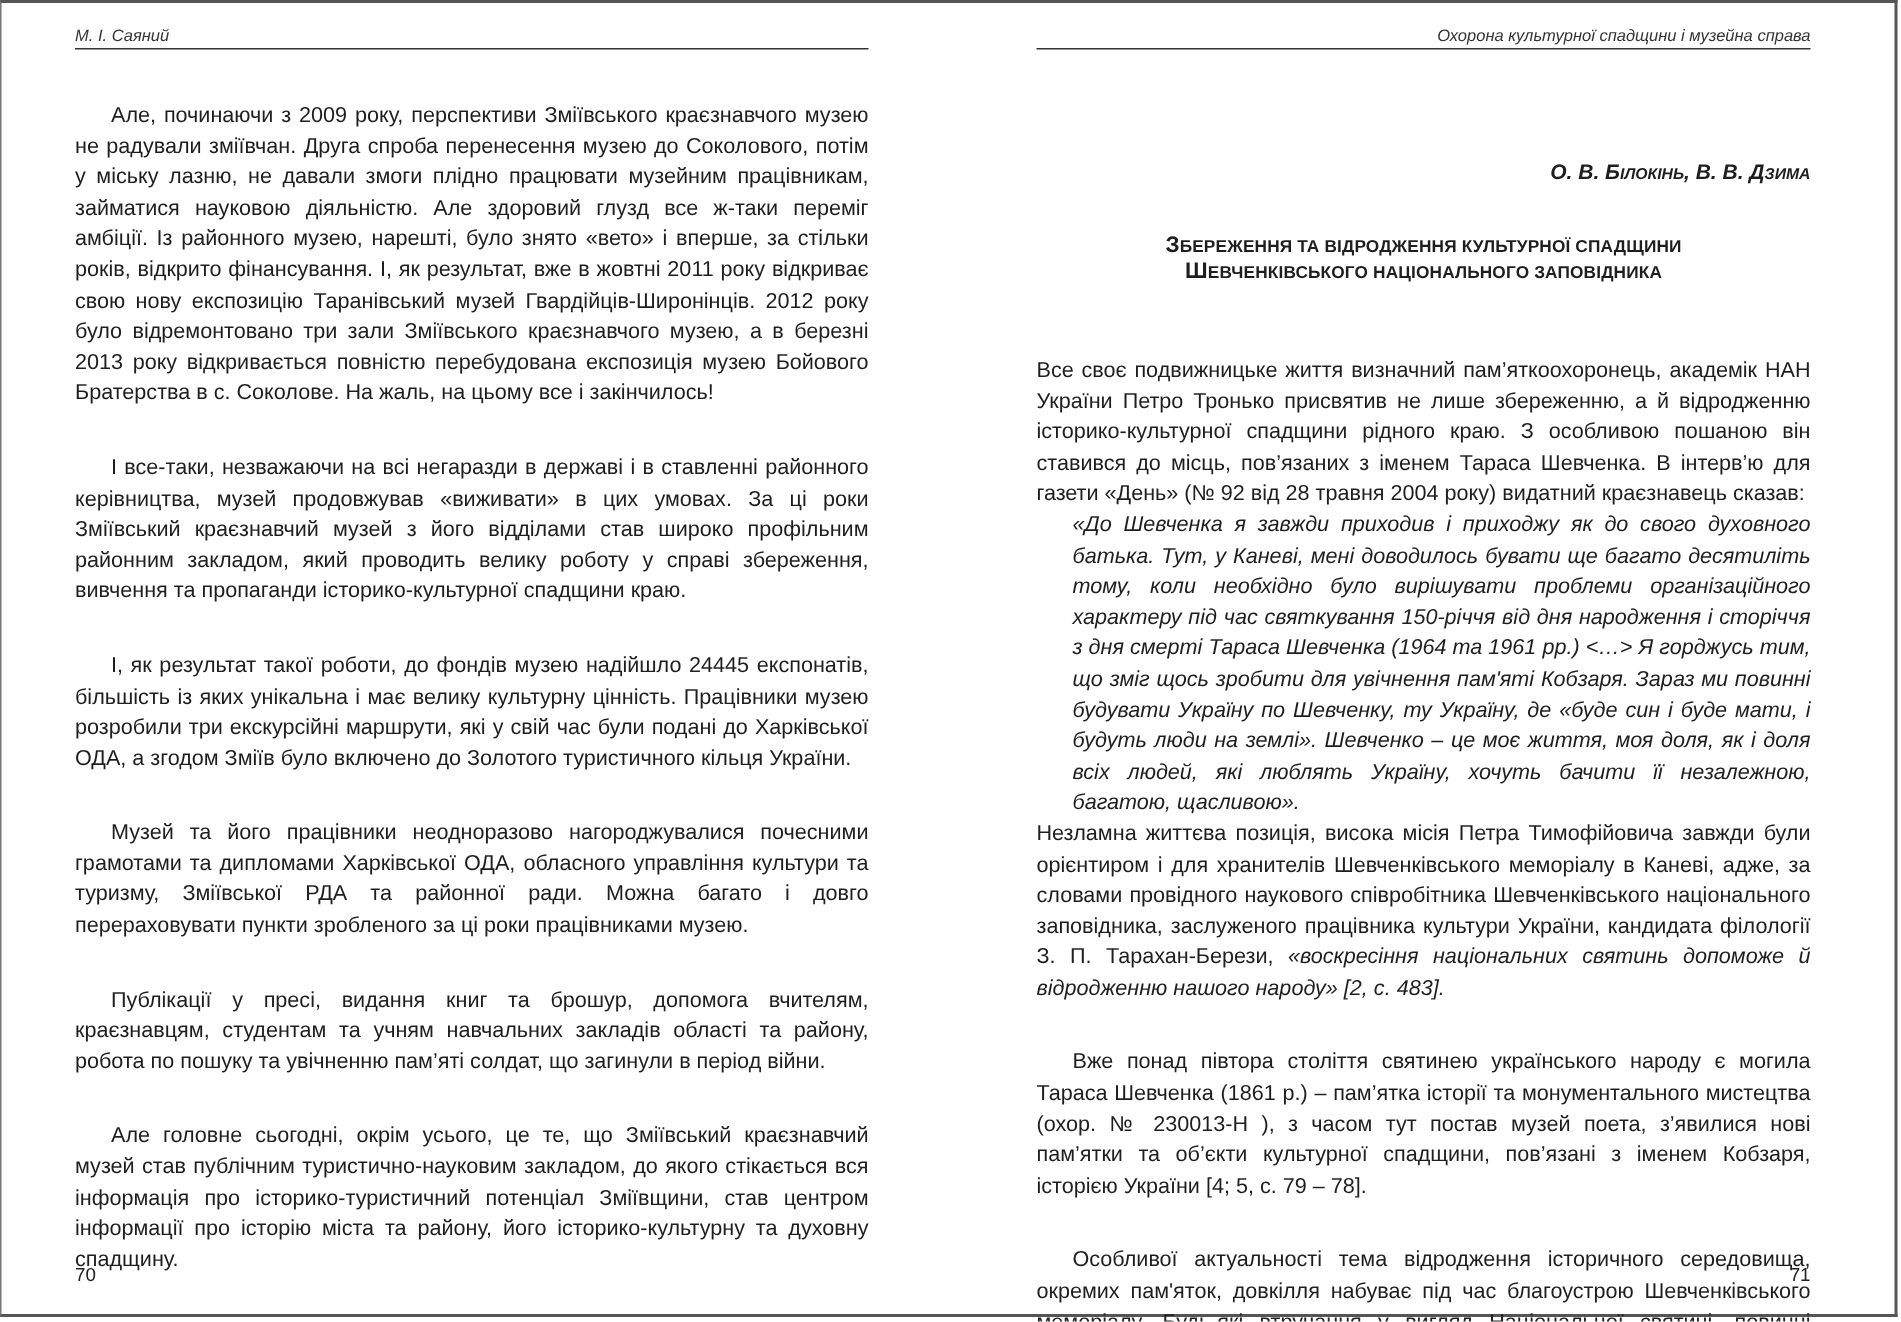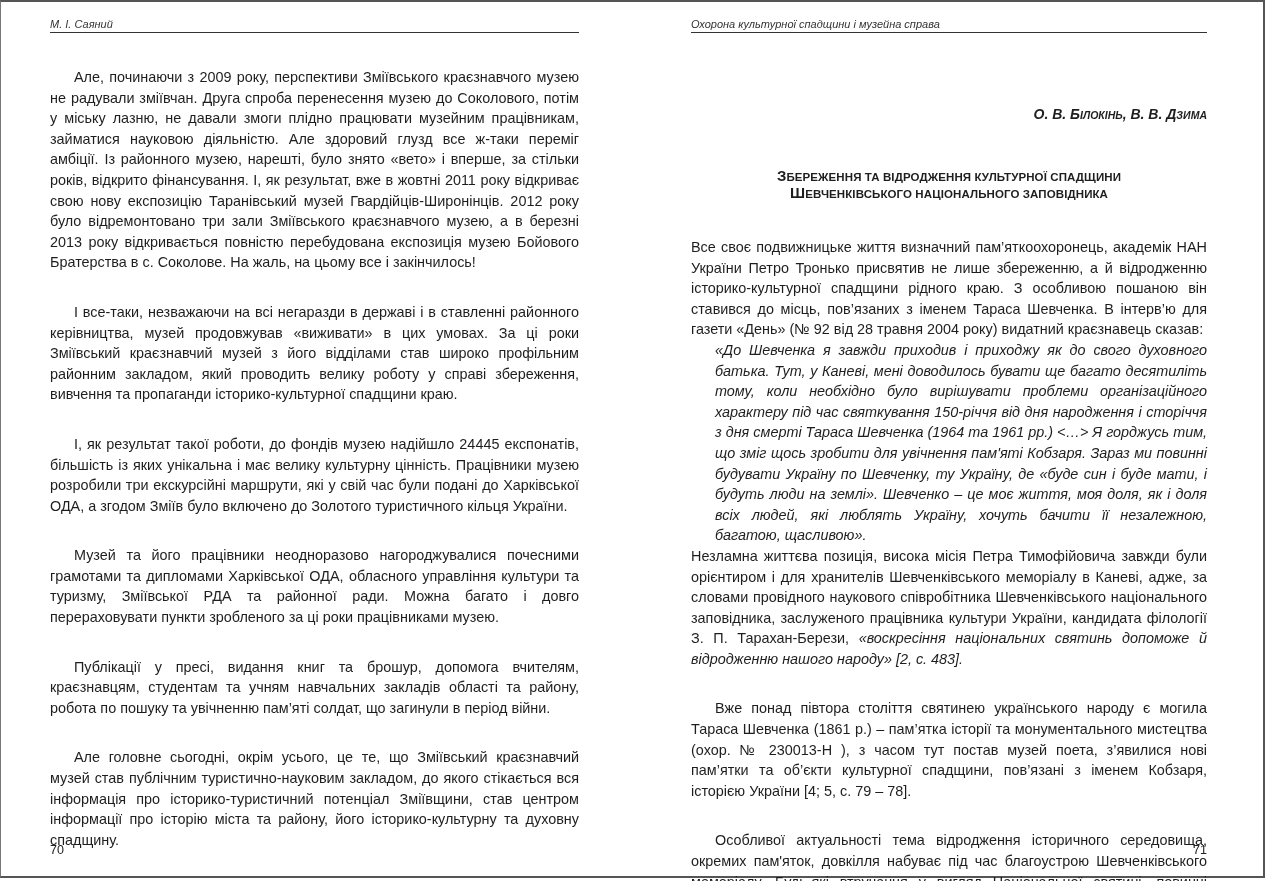--- a/index.html
+++ b/index.html
@@ -18,40 +18,40 @@
   .page { position: absolute; top: 0; height: 645px; }
   .page.left { left: 50px; width: 529px; }
   .page.right { left: 691px; width: 516px; }
 
   .running-head {
     position: absolute; top: 17px; left: 0; right: 0;
     font-size: 11px; font-style: italic; color: #333;
     border-bottom: 1.5px solid #333; padding-bottom: 1px; height: 14px;
     line-height: 14px;
   }
-  .page.right .running-head { text-align: left; }
+  .page.right .running-head { text-align: right; }
 
   .body-text {
     position: absolute; left: 0; right: 0;
     font-size: 14.4px; line-height: 20.6px; text-align: justify;
   }
   .page.left .body-text { top: 38px; }
   .body-text p { margin: 0; text-indent: 0; }
   .body-text p.ind { text-indent: 24px; margin-top: 29px; }
   .body-text p.quote { font-style: italic; padding-left: 24px; }
   .body-text em { font-style: italic; }
 
   .authors {
     position: absolute; top: 106px; right: 0;
     font-size: 14px; font-weight: bold; font-style: italic;
   }
   .authors .sc { font-size: 10.5px; }
 
   .article-title {
-    position: absolute; top: 168px; left: 0; right: 0; text-align: center;
+    position: absolute; top: 156px; left: 0; right: 0; text-align: center;
     font-weight: bold; font-size: 11.5px; line-height: 15px; letter-spacing: 0.1px;
   }
   .article-title .cap { font-size: 15px; }
 
   .page.right .body-text { top: 237px; }
 
   .folio {
     position: absolute; top: 843px; font-size: 12.5px; color: #222;
   }
   .page.left .folio { left: 0; }

